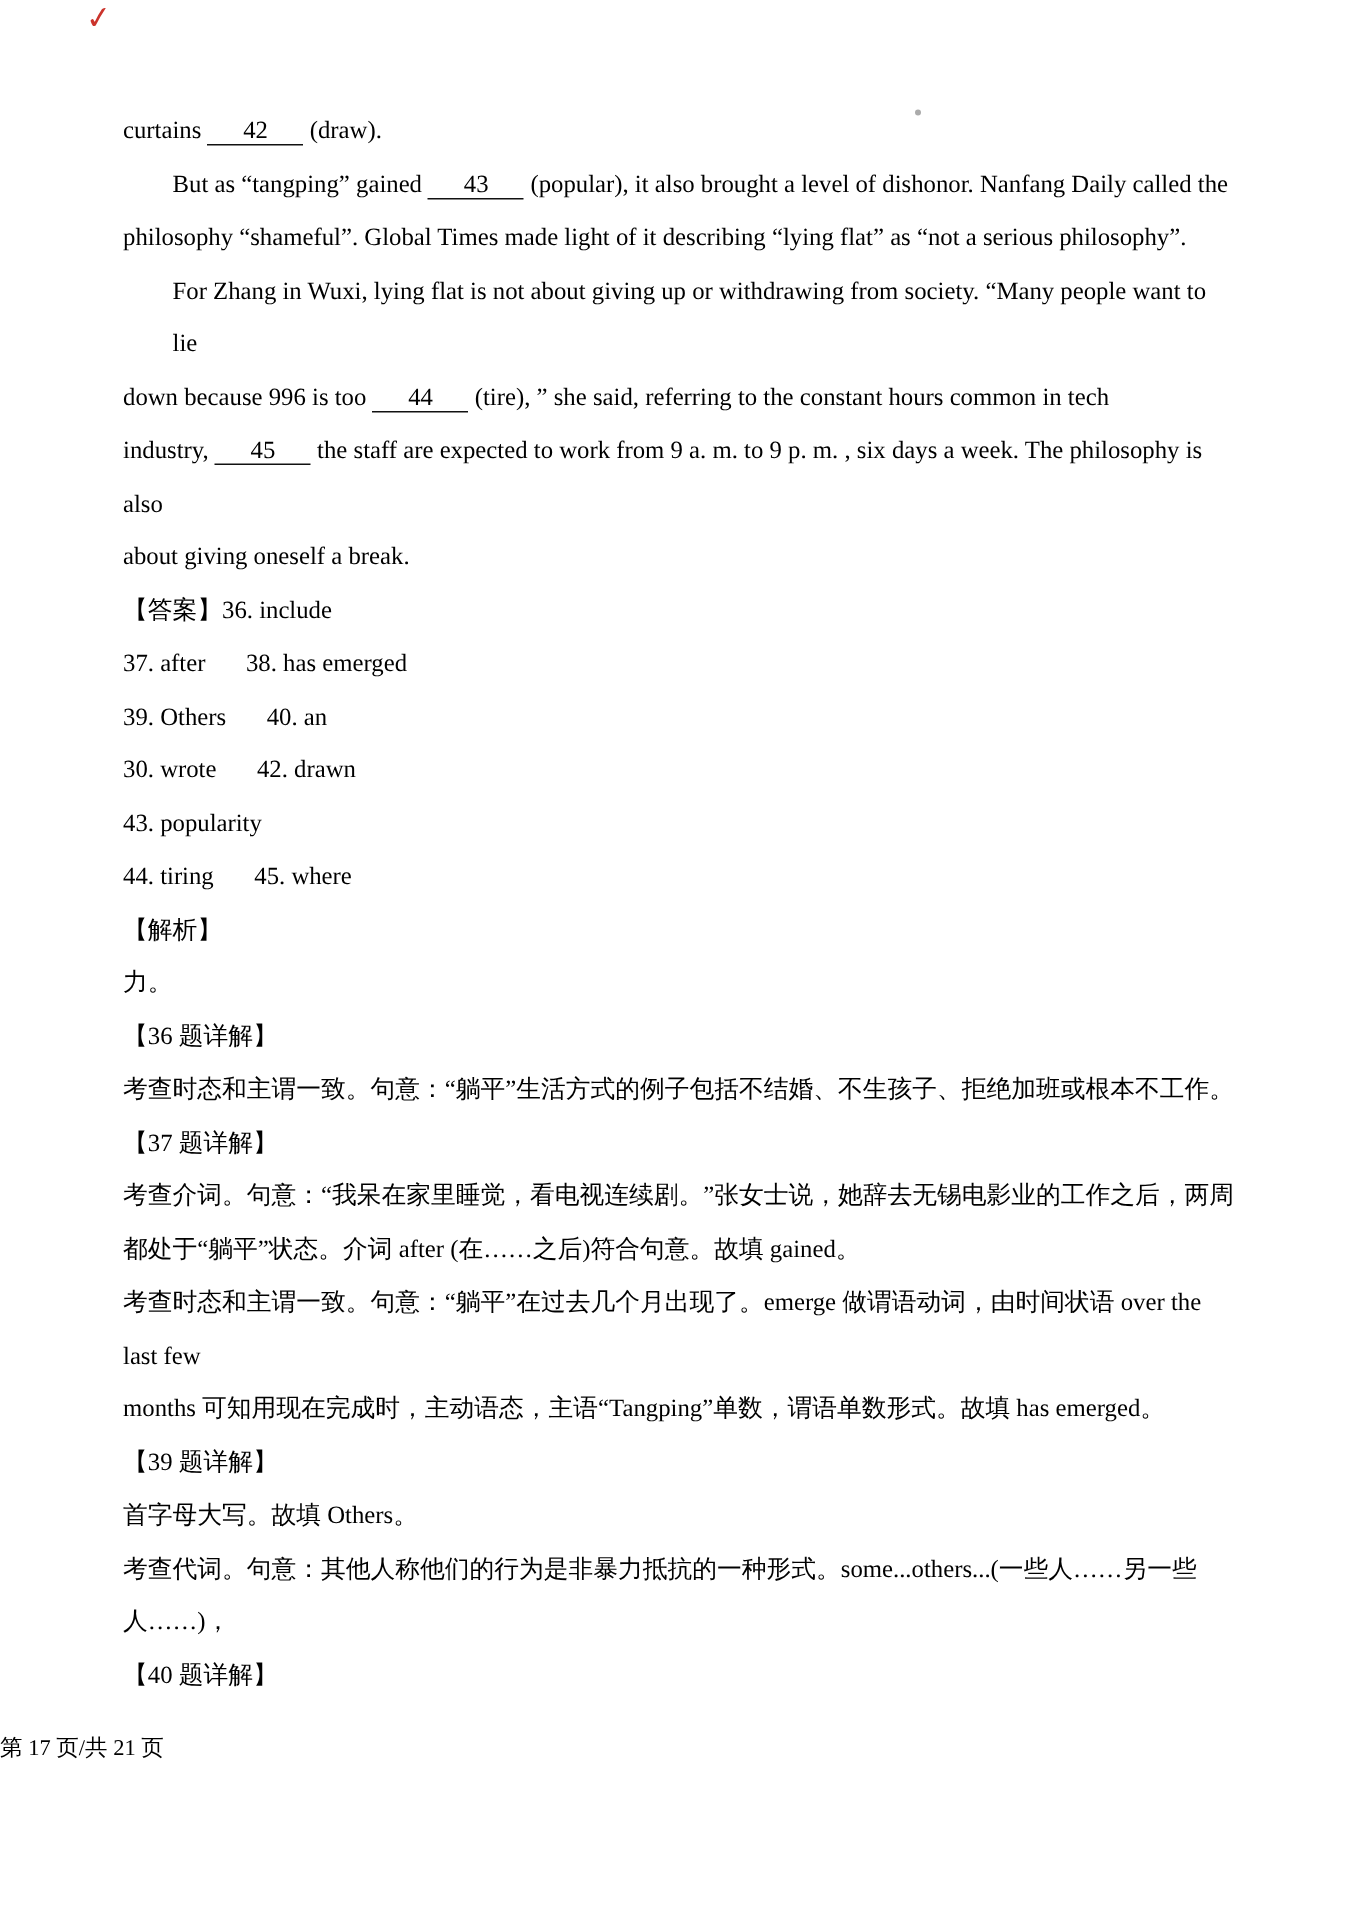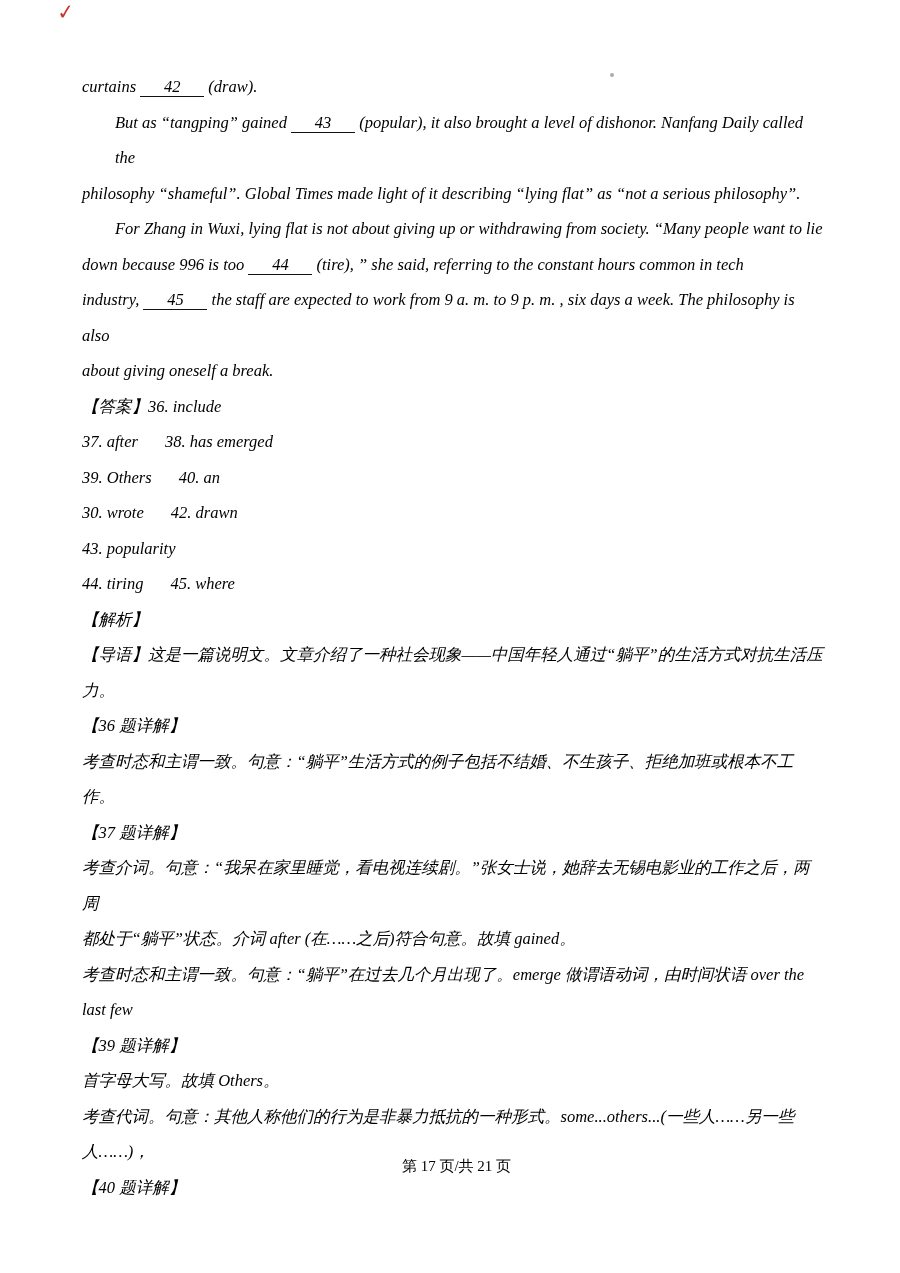--- a/index.html
+++ b/index.html
@@ -20,21 +20,20 @@
     position: absolute;
     left: 82px;
     top: 69px;
     width: 742px;
   }
   .line {
     font-size: 16.5px;
     line-height: 35.5px;
     white-space: pre-wrap;
     text-align: left;
-    font-style: italic;
   }
   .line.indent {
     padding-left: 33px;
   }
   .blank {
     display: inline-block;
     min-width: 60px;
     text-align: center;
     line-height: 19px;
     border-bottom: 1.4px solid #111;
@@ -42,24 +41,23 @@
   }
   .gap {
     display: inline-block;
     width: 27px;
   }
   .page-footer {
     position: absolute;
     left: 0;
     right: 0;
     top: 1156px;
-    text-align: center;
+    text-align: left;
     font-size: 15px;
     line-height: 20px;
-    margin-left: 13px;
   }
   .red-check {
     position: absolute;
     left: 57px;
     top: 1px;
     font-size: 21px;
     line-height: 22px;
     color: #cb342c;
     font-family: "DejaVu Sans", sans-serif;
     transform: rotate(-6deg);
@@ -91,28 +89,28 @@
       <div class="line"><span>down because 996 is too </span><span class="blank">44</span><span> (tire), ” she said, referring to the constant hours common in tech</span></div>
       <div class="line"><span>industry, </span><span class="blank">45</span><span> the staff are expected to work from 9 a. m. to 9 p. m. , six days a week. The philosophy is also</span></div>
       <div class="line"><span>about giving oneself a break.</span></div>
       <div class="line"><span>【答案】36. include</span></div>
       <div class="line"><span>37. after</span><span class="gap"></span><span>38. has emerged</span></div>
       <div class="line"><span>39. Others</span><span class="gap"></span><span>40. an</span></div>
       <div class="line"><span>30. wrote</span><span class="gap"></span><span>42. drawn</span></div>
       <div class="line"><span>43. popularity</span></div>
       <div class="line"><span>44. tiring</span><span class="gap"></span><span>45. where</span></div>
       <div class="line"><span>【解析】</span></div>
-      <div class="line"><span>【导语】这是一篇说明文。文章介绍了一种社会现象——中国年轻人通过“躺平”的生活方式对抗生活压</span></div>
       <div class="line"><span>力。</span></div>
       <div class="line"><span>【36 题详解】</span></div>
       <div class="line"><span>考查时态和主谓一致。句意：“躺平”生活方式的例子包括不结婚、不生孩子、拒绝加班或根本不工作。</span></div>
       <div class="line"><span>【37 题详解】</span></div>
       <div class="line"><span>考查介词。句意：“我呆在家里睡觉，看电视连续剧。”张女士说，她辞去无锡电影业的工作之后，两周</span></div>
       <div class="line"><span>都处于“躺平”状态。介词 after (在……之后)符合句意。故填 gained。</span></div>
       <div class="line"><span>考查时态和主谓一致。句意：“躺平”在过去几个月出现了。emerge 做谓语动词，由时间状语 over the last few</span></div>
+      <div class="line"><span>months 可知用现在完成时，主动语态，主语“Tangping”单数，谓语单数形式。故填 has emerged。</span></div>
       <div class="line"><span>【39 题详解】</span></div>
       <div class="line"><span>首字母大写。故填 Others。</span></div>
       <div class="line"><span>考查代词。句意：其他人称他们的行为是非暴力抵抗的一种形式。some...others...(一些人……另一些人……)，</span></div>
       <div class="line"><span>【40 题详解】</span></div>
     </div>
 
   <div class="page-footer">第 17 页/共 21 页</div>
 </div>
 
 </body></html>

